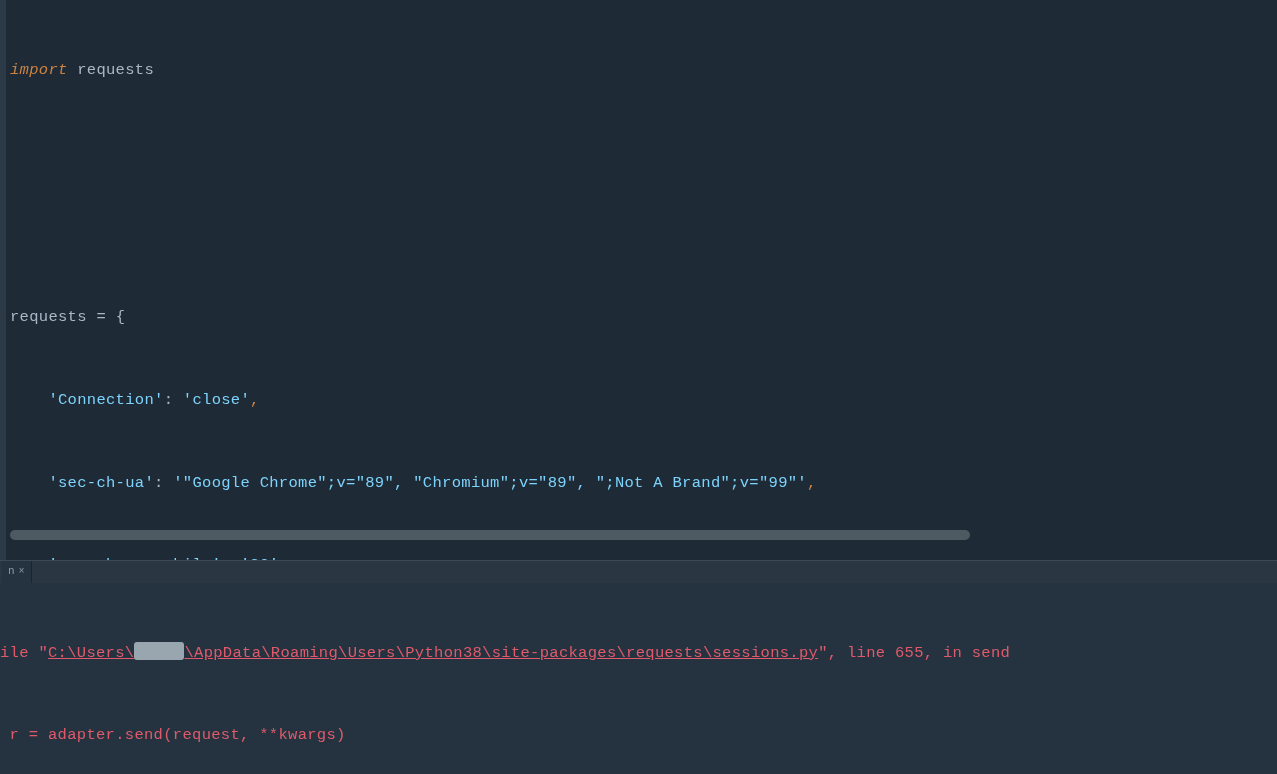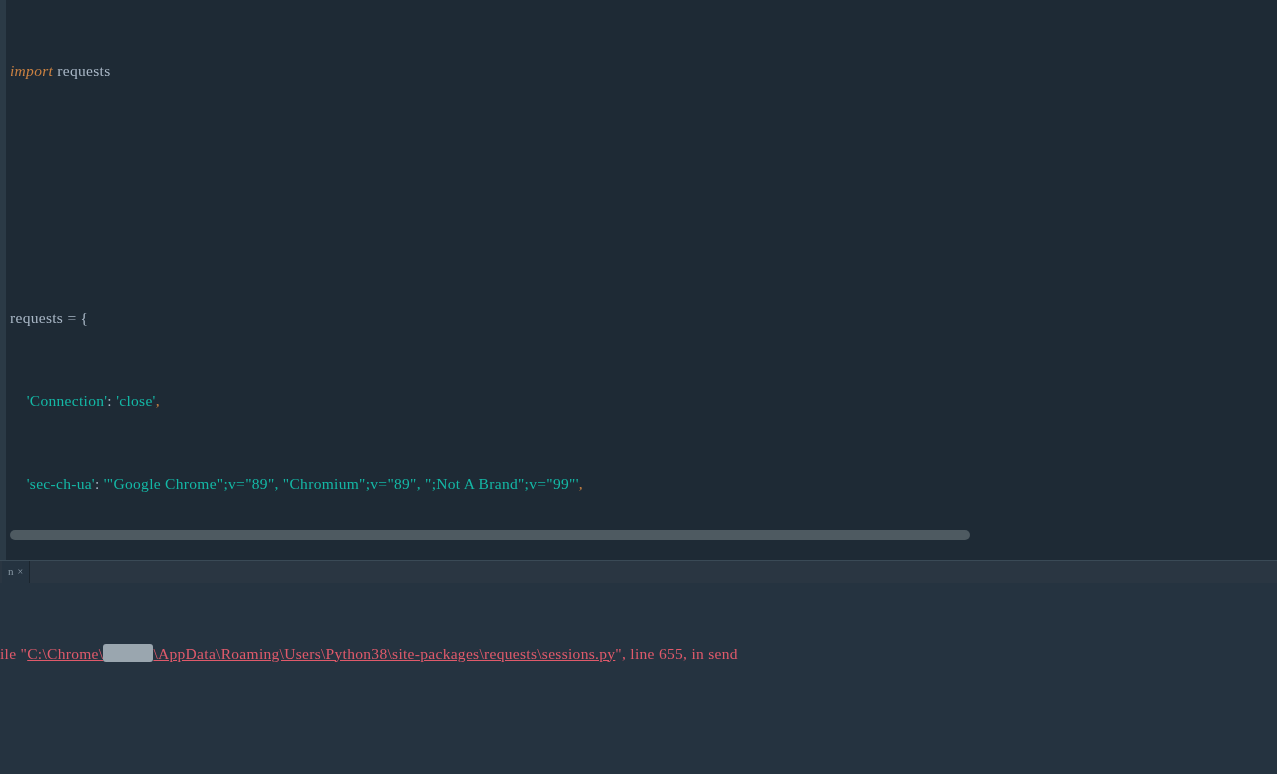--- a/index.html
+++ b/index.html
@@ -1,15 +1,15 @@
 <!DOCTYPE html>
 <html><head>
 <meta charset="utf-8">
 <style>
-  * { margin: 0; padding: 0; box-sizing: border-box; font-family: Liberation Serif, serif; }
+  * { margin: 0; padding: 0; box-sizing: border-box; }
   body {
     background: #1e2a35;
     font-family: "Consolas", "Monaco", "Courier New", monospace;
     font-size: 15px;
     line-height: 1.6;
     overflow: hidden;
     width: 1277px;
     height: 774px;
     display: flex;
     flex-direction: column;
@@ -30,21 +30,21 @@
     padding-left: 10px;
     font-size: 15.5px;
     letter-spacing: 0.3px;
     white-space: pre;
     overflow: hidden;
   }
   .code-line { height: 33px; line-height: 33px; }
   .kw { color: #cc8242; font-style: italic; }
   .ident { color: #a9b7c6; }
   .op { color: #a9b7c6; }
-  .str { color: #14b8a6; }
+  .str { color: #7dd3fc; }
   .str-u { color: #6a8759; text-decoration: underline wavy #6a8759; text-underline-offset: 3px; }
   .comma { color: #cc8242; }
 
   .hscroll {
     position: absolute;
     left: 10px;
     bottom: 20px;
     height: 10px;
     width: 960px;
     background: #4e5a61;
@@ -124,18 +124,19 @@
 </div>
 
 <div class="terminal-pane">
   <div class="tab-strip">
     <div class="tab">
       <span>n</span>
       <span class="close">×</span>
     </div>
   </div>
   <div class="term-body">
-    <div class="term-line"><span>ile "</span><span class="term-link">C:\Chrome\</span><span class="redact" style="width:50px;"></span><span class="term-link">\AppData\Roaming\Users\Python38\site-packages\requests\sessions.py</span><span>", line 655, in send</span></div>
+    <div class="term-line"><span>ile "</span><span class="term-link">C:\Users\</span><span class="redact" style="width:50px;"></span><span class="term-link">\AppData\Roaming\Users\Python38\site-packages\requests\sessions.py</span><span>", line 655, in send</span></div>
+    <div class="term-line"><span> r = adapter.send(request, **kwargs)</span></div>
     
     
     
   </div>
 </div>
 
 </body></html>

